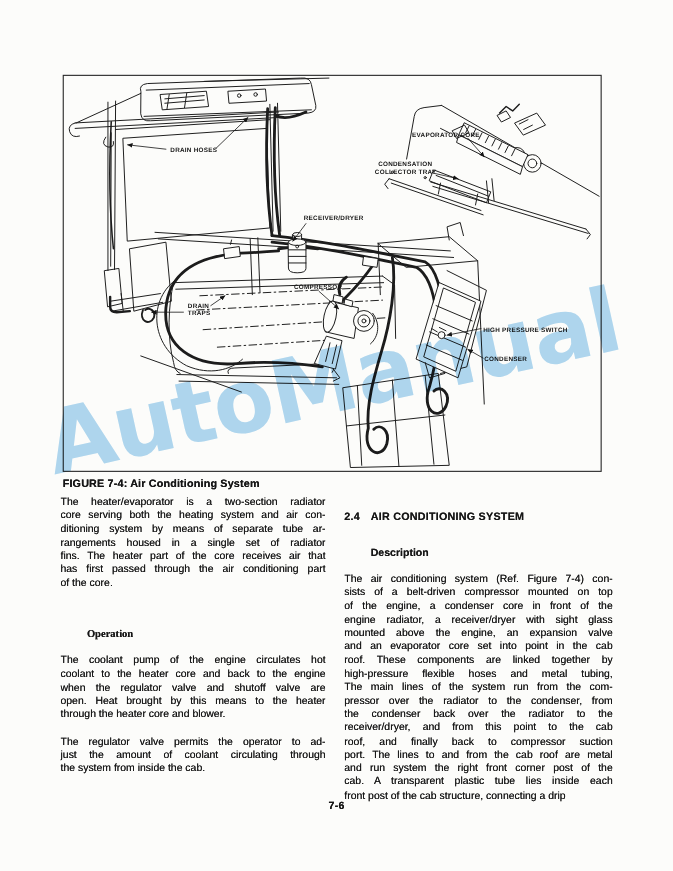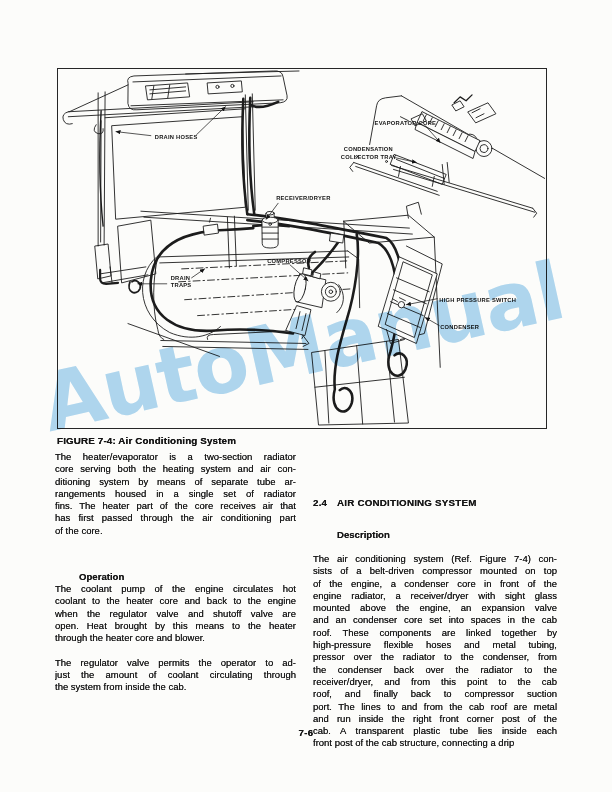--- a/index.html
+++ b/index.html
@@ -32,25 +32,25 @@
     mix-blend-mode:multiply; z-index:5; pointer-events:none;
   }
   
   .col{position:absolute; font-size:9.5px; line-height:12.3px;
        text-shadow:0 0 .35px rgba(20,20,20,.85);}
   .col-left{left:55px; top:451px; width:241px;}
   .col-right{left:313px; top:465px; width:244px;}
   .tline{text-align:justify; text-align-last:justify; height:12.3px; overflow:hidden; white-space:normal;}
   .tline.last{text-align-last:left;}
   .subhead{font-weight:bold; font-size:9.6px; line-height:12px;padding-left:24px;}
-  .col-left .subhead{margin-top:34px; }
+  .col-left .subhead{margin-top:34px; margin-bottom:12px;font-family:Liberation Serif, serif;}
   .para2{margin-top:0;}
   .para3{margin-top:12px;}
   .section-head{font-weight:bold; font-size:9.8px; line-height:12px; letter-spacing:.2px;}
-  .section-head .num{display:inline-block; width:24px;margin-top:32px;}
+  .section-head .num{display:inline-block; width:24px;}
   .col-right .subhead{margin-top:20px; margin-bottom:12px;}
   .page-number{
     position:absolute; left:55px; top:727px; width:502px; text-align:center;
     font-size:9.6px; font-weight:bold; letter-spacing:.3px;
     text-shadow:0 0 .3px #141414;
   }
 </style>
 </head>
 <body>
 
@@ -245,29 +245,30 @@
     <div class="section-head">
       <span class="num">2.4</span><span>AIR CONDITIONING SYSTEM</span>
     </div>
     <div class="subhead">Description</div>
     <div class="para">
         <div class="tline">The air conditioning system (Ref. Figure 7-4) con-</div>
         <div class="tline">sists of a belt-driven compressor mounted on top</div>
         <div class="tline">of the engine, a condenser core in front of the</div>
         <div class="tline">engine radiator, a receiver/dryer with sight glass</div>
         <div class="tline">mounted above the engine, an expansion valve</div>
-        <div class="tline">and an condenser core set into spaces in the cab</div>
+        <div class="tline">and an evaporator core set into point in the cab</div>
         <div class="tline">roof. These components are linked together by</div>
         <div class="tline">high-pressure flexible hoses and metal tubing,</div>
+        <div class="tline">The main lines of the system run from the com-</div>
         <div class="tline">pressor over the radiator to the condenser, from</div>
         <div class="tline">the condenser back over the radiator to the</div>
         <div class="tline">receiver/dryer, and from this point to the cab</div>
         <div class="tline">roof, and finally back to compressor suction</div>
         <div class="tline">port. The lines to and from the cab roof are metal</div>
-        <div class="tline">and run inside the right front corner post of the</div>
+        <div class="tline">and run system the right front corner post of the</div>
         <div class="tline">cab. A transparent plastic tube lies inside each</div>
         <div class="tline last">front post of the cab structure, connecting a drip</div>
       </div>
   </div>
 
   <div class="page-number">7-6</div>
 
 </div>
 
 </body></html>

